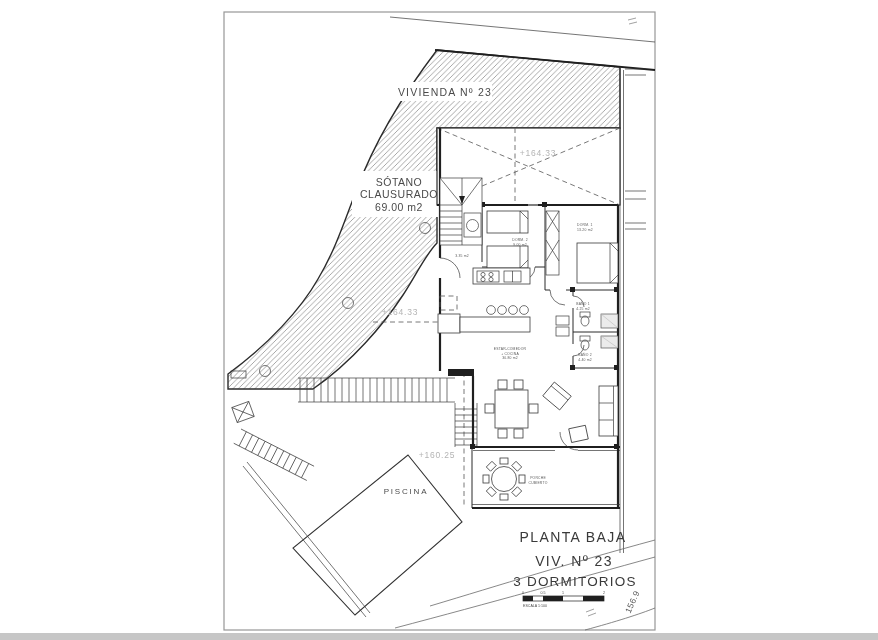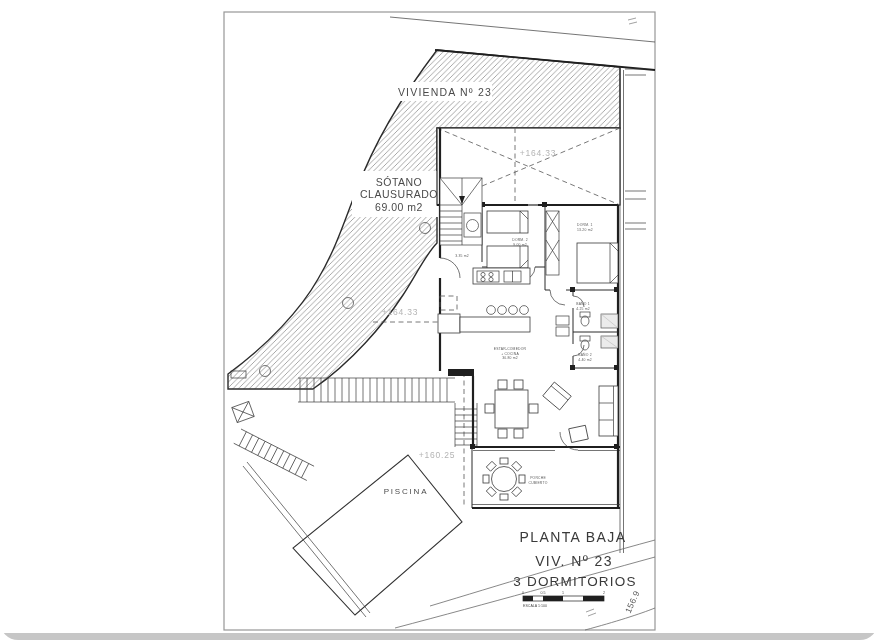--- a/index.html
+++ b/index.html
@@ -1,17 +1,17 @@
 <!DOCTYPE html>
 <html><head>
 <meta charset="utf-8">
 <style>
   html,body{margin:0;padding:0;background:#ffffff;}
   .stage{position:relative;width:878px;height:640px;background:#ffffff;overflow:hidden;
-         font-family:"Liberation Sans", sans-serif;border-radius:18px;}
+         font-family:"Liberation Sans", sans-serif;}
   svg{position:absolute;left:0;top:0;}
   text{font-family:"Liberation Sans", sans-serif;fill:#444;}
   .lbl-plot{font-size:10.5px;letter-spacing:1.2px;fill:#4a4a4a;}
   .lbl-bas{font-size:10.5px;letter-spacing:.5px;fill:#4a4a4a;}
   .lbl-gray{font-size:8.5px;letter-spacing:.8px;fill:#b4b4b4;}
   .lbl-room{font-size:3.4px;letter-spacing:.2px;fill:#5a5a5a;}
   .lbl-pool{font-size:8px;letter-spacing:1.8px;fill:#4a4a4a;}
   .lbl-title{font-size:14px;letter-spacing:1.4px;fill:#3a3a3a;}
   .lbl-title3{font-size:13.5px;letter-spacing:1.2px;fill:#3a3a3a;}
   .lbl-tick{font-size:3.6px;fill:#4a4a4a;}

